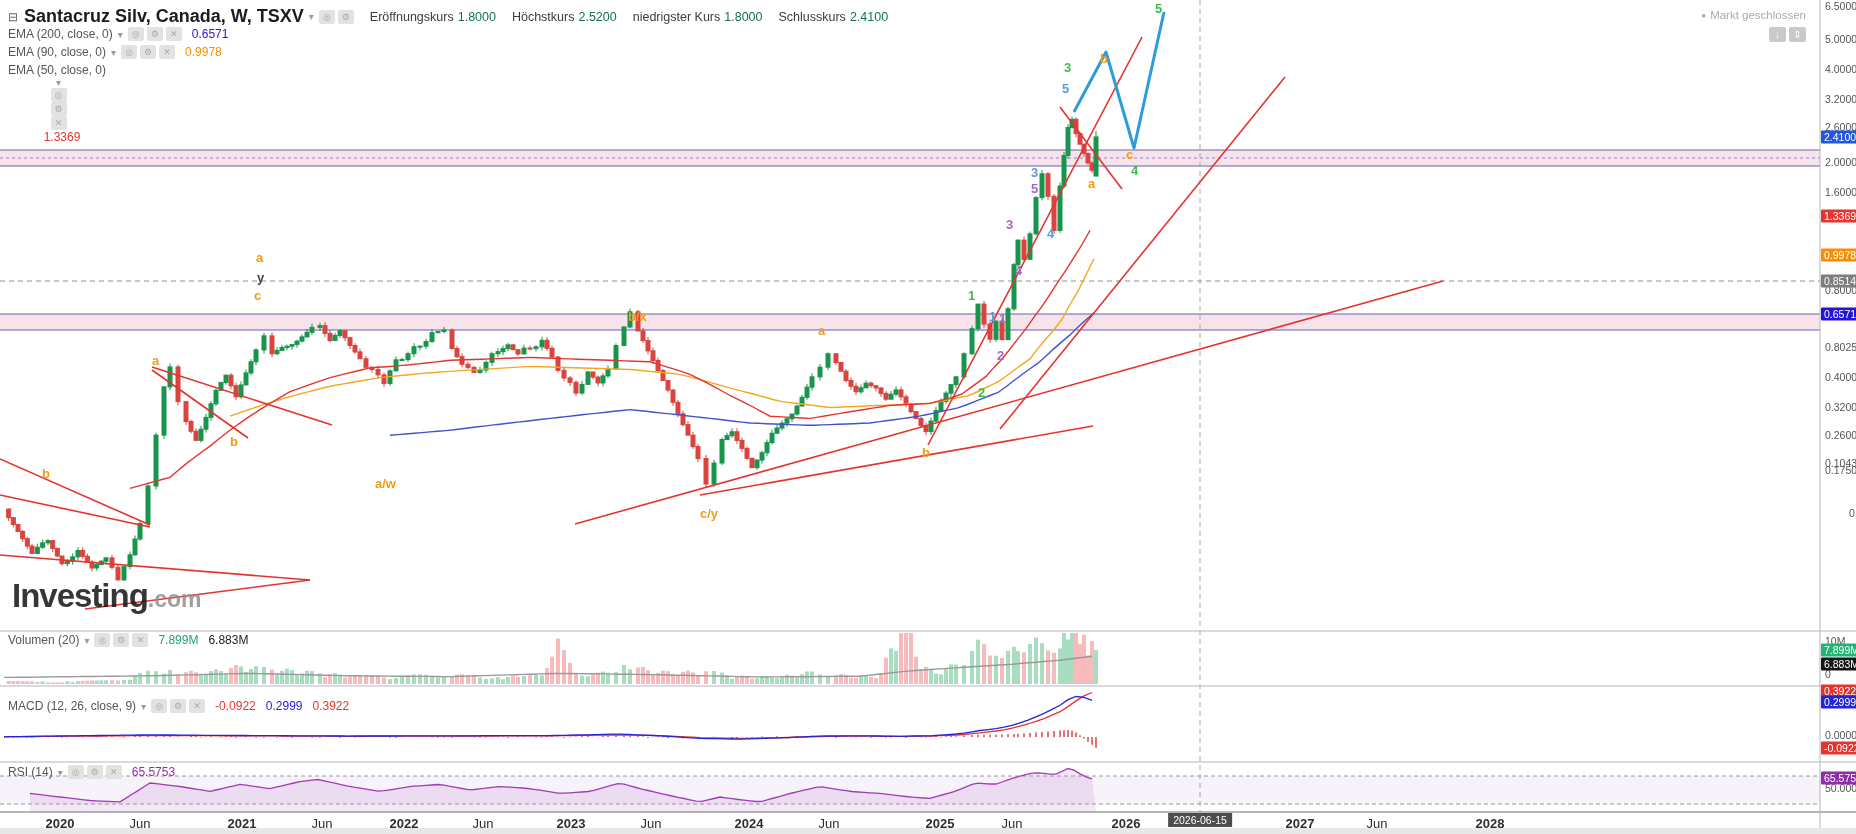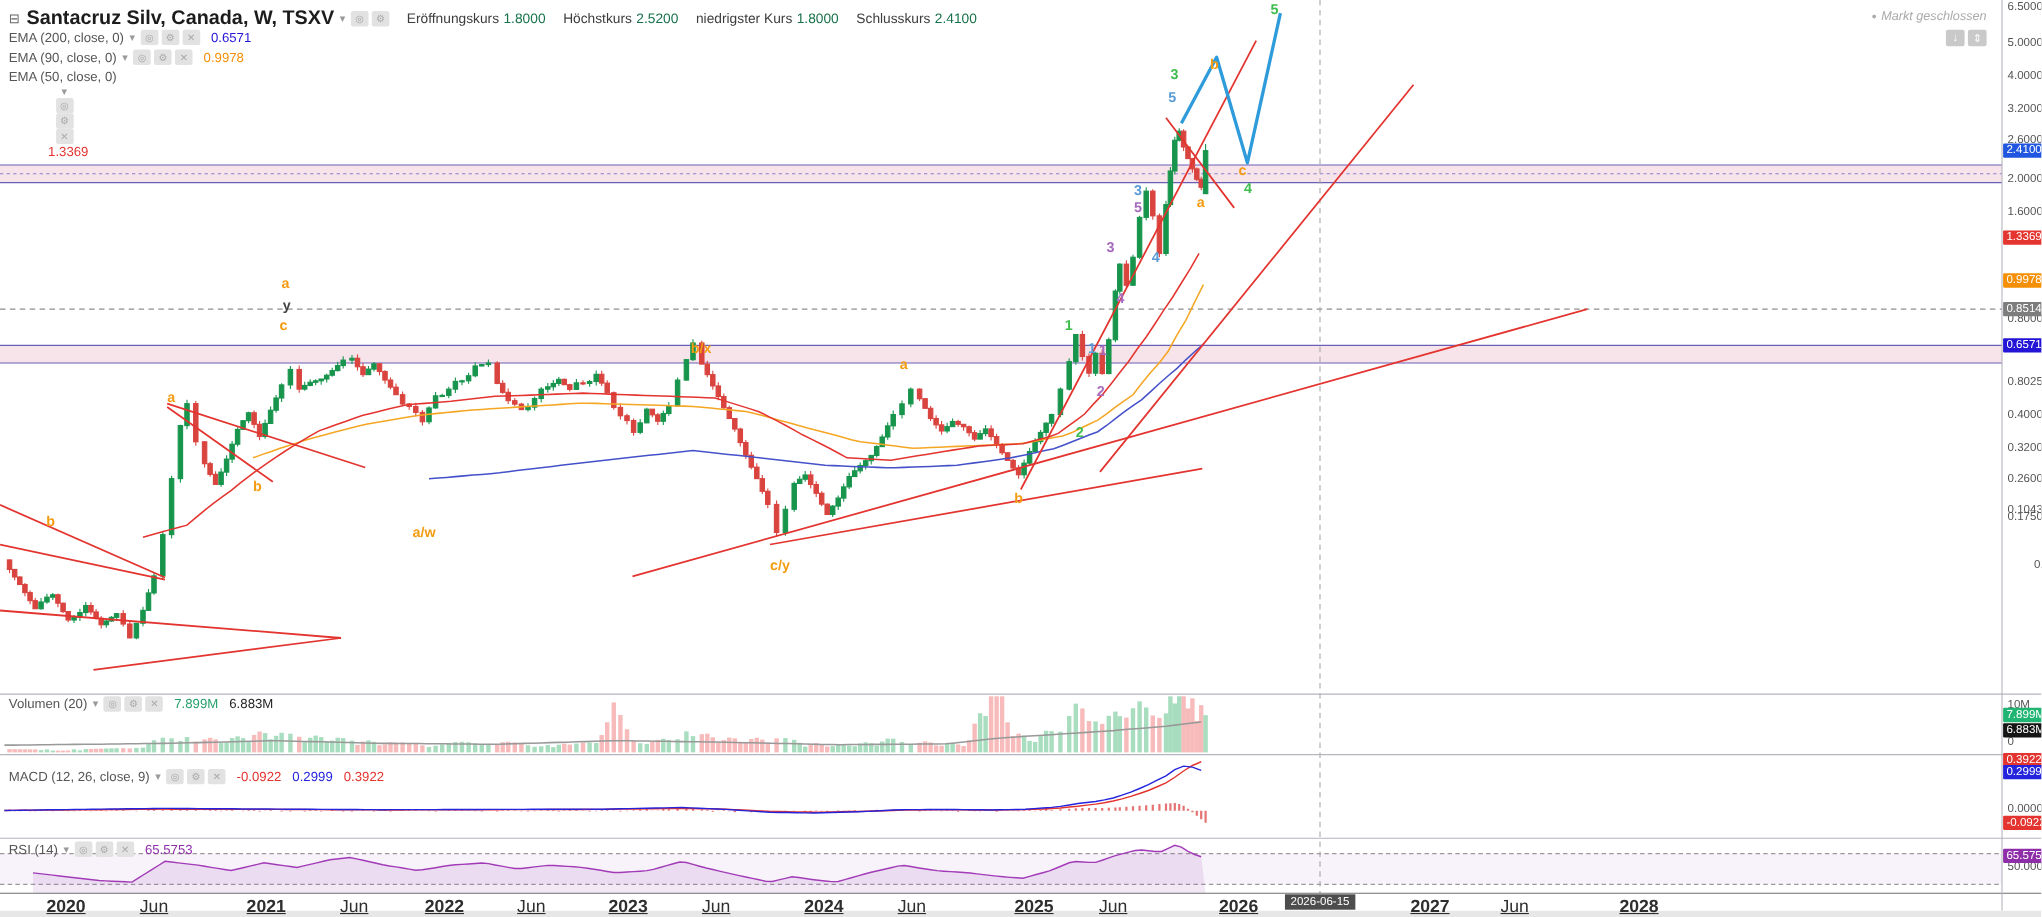--- a/index.html
+++ b/index.html
@@ -9,29 +9,29 @@
   .lg{position:absolute;display:flex;align-items:center;font-size:12px;color:#555;z-index:30;white-space:nowrap;}
   .lg .val{margin-left:10px;font-size:12px;}
   .caret{color:#9a9a9a;font-size:10px;margin:0 2px 0 5px;}
   .ibox{display:inline-flex;width:16px;height:14px;background:#e2e2e2;border-radius:2px;color:#a9a9a9;
         font-size:9px;line-height:14px;align-items:center;justify-content:center;margin-left:3px;cursor:pointer;}
   .title-row{position:absolute;left:8px;top:6px;display:flex;align-items:center;z-index:30;white-space:nowrap;}
   .win-icon{font-size:12px;color:#666;margin-right:6px;}
   .title{font-size:18px;font-weight:bold;color:#1c1c1c;}
   .ohlc-item{display:flex;margin-left:16px;font-size:12.5px;color:#3d3d3d;}
   .ohlc-item .v{margin-left:4px;}
-  .status{position:absolute;top:9px;right:50px;font-size:11.5px;color:#ababab;z-index:30;font-style:italic;}
+  .status{position:absolute;top:9px;right:50px;font-size:11.5px;color:#ababab;z-index:30;}
   .status .dot{font-size:8px;vertical-align:1px;margin-right:4px;}
   .sbtns{position:absolute;top:27px;right:50px;display:flex;gap:3px;z-index:30;}
   .sbtn{width:17px;height:15px;background:#c9c9c9;color:#fff;border-radius:2px;font-size:10px;
         display:flex;align-items:center;justify-content:center;cursor:pointer;}
   .ptick{position:absolute;left:1825px;transform:translateY(-50%);font-size:10.5px;color:#555;z-index:20;}
   .ptag{position:absolute;left:1821px;transform:translateY(-50%);font-size:10.5px;color:#fff;
         padding:0 3px;height:13px;line-height:13px;border-radius:1px;z-index:25;}
-  .ttick{position:absolute;top:816px;transform:translateX(-50%);font-size:16px;color:#2e2e2e;z-index:20;text-decoration:underline;}
+  .ttick{position:absolute;top:816px;transform:translateX(-50%);font-size:13px;color:#2e2e2e;z-index:20;}
   .ttick.bold{font-weight:bold;}
   .tbadge{position:absolute;top:813px;transform:translateX(-50%);font-size:10.5px;color:#fff;background:#4d4d4d;
           padding:1px 5px;z-index:21;}
   .wave{position:absolute;font-size:13px;font-weight:bold;z-index:18;}
   .wm{position:absolute;left:12px;top:577px;z-index:5;opacity:.85;white-space:nowrap;}
   .wm .a{font-size:33px;font-weight:bold;color:#141414;letter-spacing:-1px;}
   .wm .b{font-size:23px;font-weight:bold;color:#8f8f8f;}
   .axis-strip{position:absolute;left:0;top:828px;width:1856px;height:6px;background:#e7e7e7;z-index:10;}
 </style>
 </head>
@@ -992,20 +992,23 @@
   </div>
 
   <div class="status">
     <span class="dot">●</span><span>Markt geschlossen</span>
   </div>
   <div class="sbtns">
     <span class="sbtn">↓</span>
     <span class="sbtn">⇕</span>
   </div>
 
+  <div class="wm">
+    <span class="a">Investing</span><span class="b">.com</span>
+  </div>
 
   <div id="price-axis">
       <div class="ptick" style="top: 6px;">6.5000</div>
       <div class="ptick" style="top: 39px;">5.0000</div>
       <div class="ptick" style="top: 69px;">4.0000</div>
       <div class="ptick" style="top: 99px;">3.2000</div>
       <div class="ptick" style="top: 127px;">2.6000</div>
       <div class="ptick" style="top: 162px;">2.0000</div>
       <div class="ptick" style="top: 192px;">1.6000</div>
       <div class="ptick" style="top: 290px;">0.8000</div>

